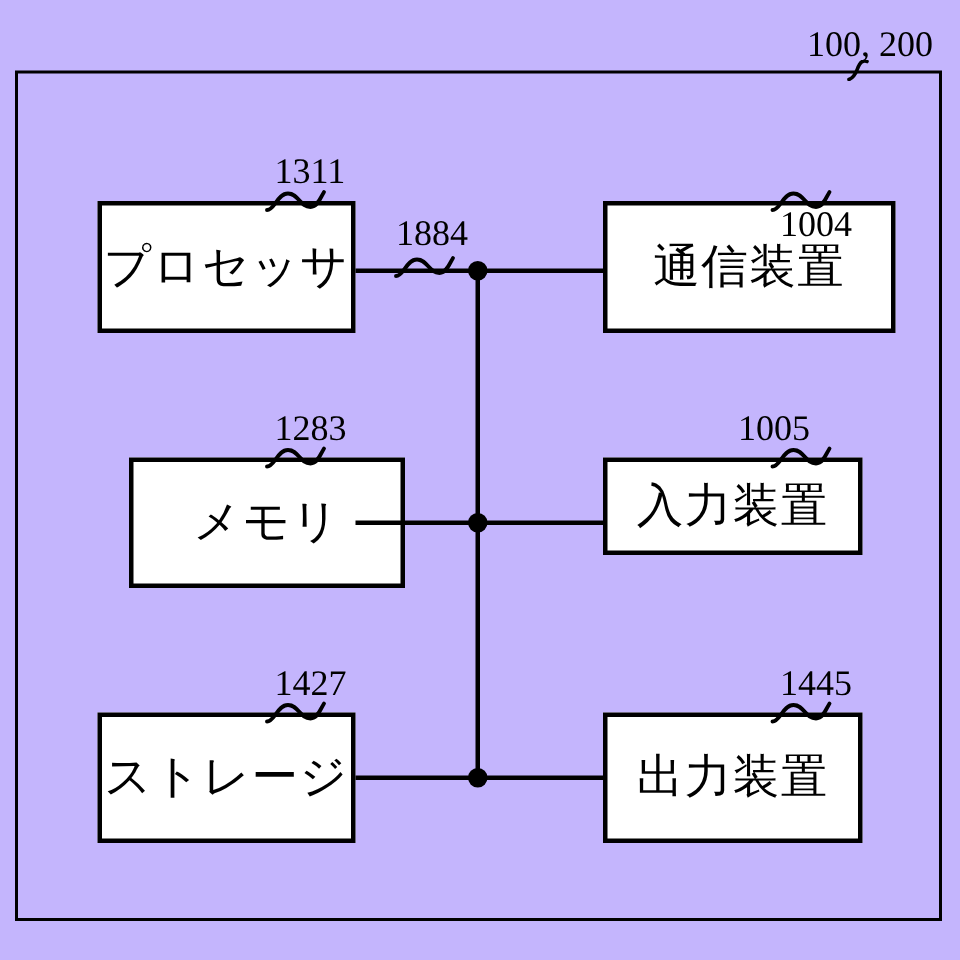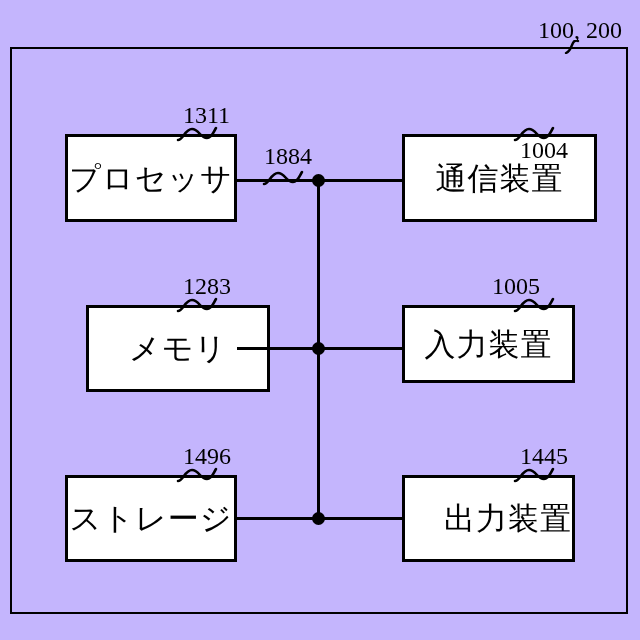--- a/index.html
+++ b/index.html
@@ -133,45 +133,45 @@
   <div class="block" style="left:65px; top:305px; width:184px; height:87px;margin-left:21px;">
     <span class="block-label">メモリ</span>
   </div>
   <div class="ref" style="left:183px; top:274px;">1283</div>
   <div class="squiggle" style="left:176px; top:297px;">
     <svg width="48" height="16" viewBox="0 0 48 16">
       <path d="M2 14 C 7 14, 9 3, 16 3 C 23 3, 24 12, 31 12 C 36 12, 38 5, 40 2" stroke="#000" stroke-width="2.6" fill="none" stroke-linecap="round" stroke-linejoin="round"></path>
     </svg>
   </div>
 
-  <div class="block" style="left:402px; top:305px; width:173px; height:78px;">
+  <div class="block" style="left:402px; top:305px; width:173px; height:65px;">
     <span class="block-label">入力装置</span>
   </div>
   <div class="ref" style="left:492px; top:274px;">1005</div>
   <div class="squiggle" style="left:513px; top:297px;">
     <svg width="48" height="16" viewBox="0 0 48 16">
       <path d="M2 14 C 7 14, 9 3, 16 3 C 23 3, 24 12, 31 12 C 36 12, 38 5, 40 2" stroke="#000" stroke-width="2.6" fill="none" stroke-linecap="round" stroke-linejoin="round"></path>
     </svg>
   </div>
 
   <div class="lead-h" style="left:237px; top:347px; width:83px;"></div>
   <div class="lead-h" style="left:317px; top:347px; width:86px;"></div>
   <div class="junction" style="left:312px; top:342px;"></div>
 
   <div class="block" style="left:65px; top:475px; width:172px; height:87px;">
     <span class="block-label">ストレージ</span>
   </div>
-  <div class="ref" style="left:183px; top:444px;">1496</div>
+  <div class="ref" style="left:183px; top:444px;">1427</div>
   <div class="squiggle" style="left:176px; top:467px;">
     <svg width="48" height="16" viewBox="0 0 48 16">
       <path d="M2 14 C 7 14, 9 3, 16 3 C 23 3, 24 12, 31 12 C 36 12, 38 5, 40 2" stroke="#000" stroke-width="2.6" fill="none" stroke-linecap="round" stroke-linejoin="round"></path>
     </svg>
   </div>
 
-  <div class="block" style="left:402px; top:475px; width:173px; height:87px;justify-content:flex-end;">
+  <div class="block" style="left:402px; top:475px; width:173px; height:87px;">
     <span class="block-label">出力装置</span>
   </div>
   <div class="ref" style="left:520px; top:444px;">1445</div>
   <div class="squiggle" style="left:513px; top:467px;">
     <svg width="48" height="16" viewBox="0 0 48 16">
       <path d="M2 14 C 7 14, 9 3, 16 3 C 23 3, 24 12, 31 12 C 36 12, 38 5, 40 2" stroke="#000" stroke-width="2.6" fill="none" stroke-linecap="round" stroke-linejoin="round"></path>
     </svg>
   </div>
 
   <div class="lead-h" style="left:237px; top:517px; width:83px;"></div>

